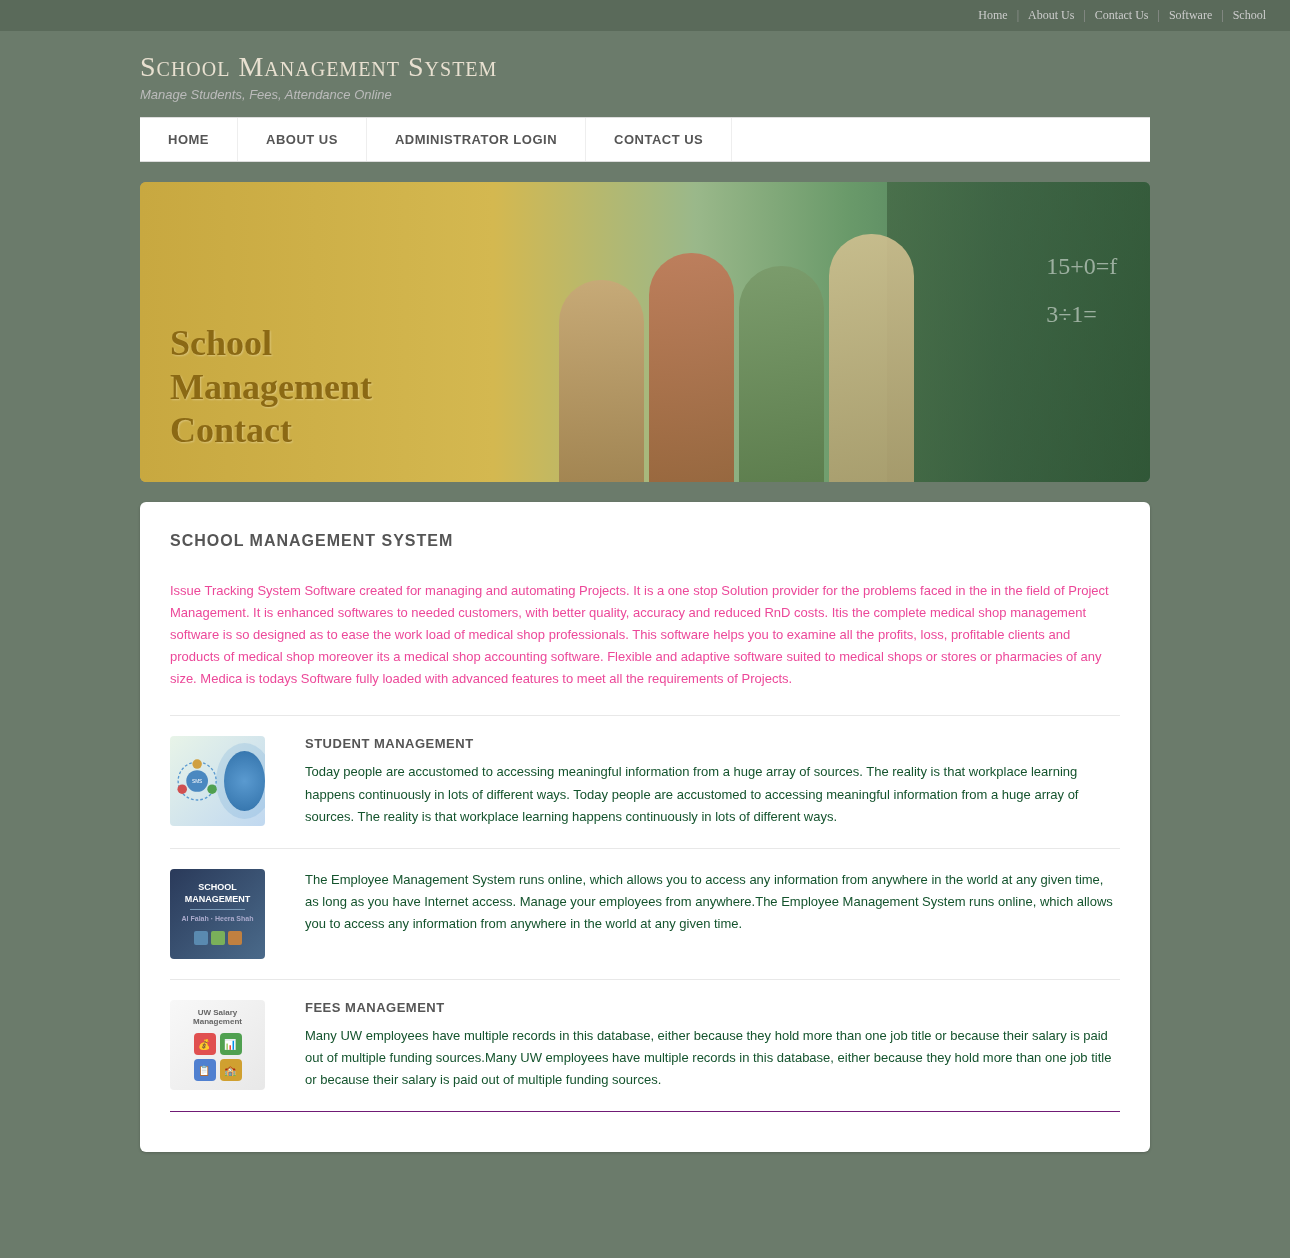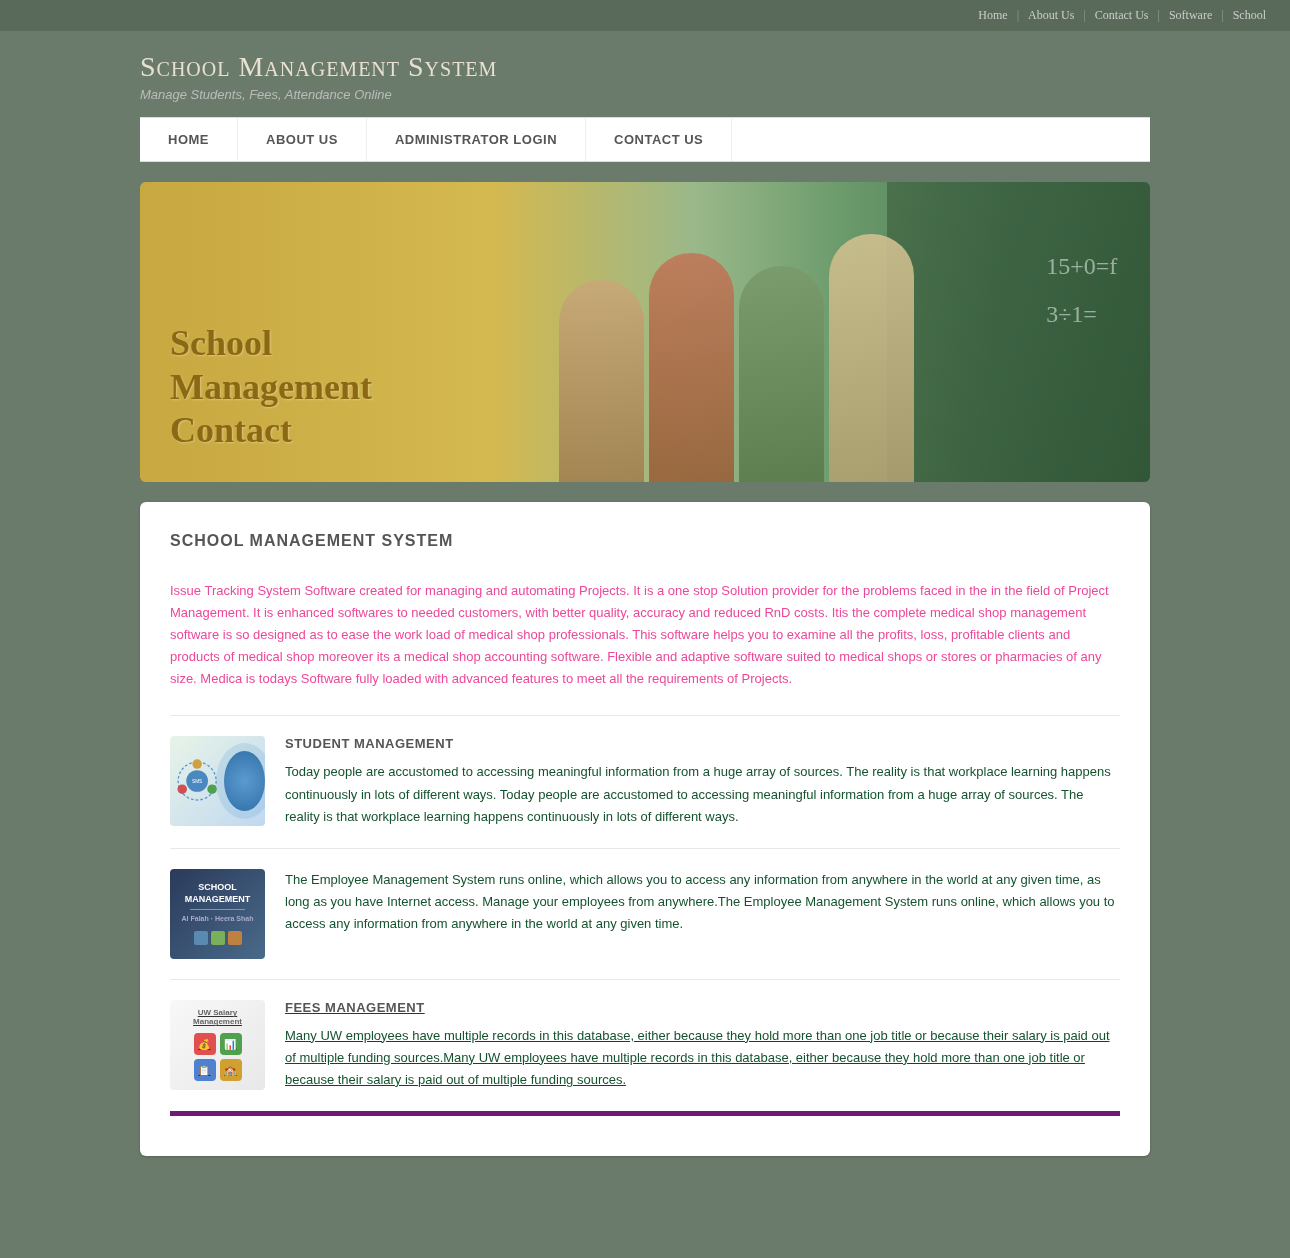--- a/index.html
+++ b/index.html
@@ -128,23 +128,22 @@
     }
 
     
     .feature-item {
       display: flex;
       gap: 20px;
       padding: 20px 0;
       border-top: 1px solid #e8e8e8;
     }
     .feature-item:last-child {
-      border-bottom: 5px solid #701a75;
+      border-bottom: 1px solid #701a75;
       margin-bottom: 20px;
-      text-decoration: underline;
     }
 
     .feature-image {
       width: 95px;
       height: 90px;
       flex-shrink: 0;
       border-radius: 4px;
       overflow: hidden;
       display: flex;
       align-items: center;
@@ -216,21 +215,21 @@
     .icon-box {
       width: 22px;
       height: 22px;
       border-radius: 4px;
       display: flex;
       align-items: center;
       justify-content: center;
       font-size: 10px;
     }
 
-    .feature-text { flex: 1; }
+    .feature-text { flex: 1; margin-left: 20px; }
     .feature-title {
       font-size: 13px;
       font-family: Arial, sans-serif;
       font-weight: bold;
       color: #555;
       text-transform: uppercase;
       letter-spacing: 0.5px;
       margin-bottom: 10px;
     }
     .feature-desc {

